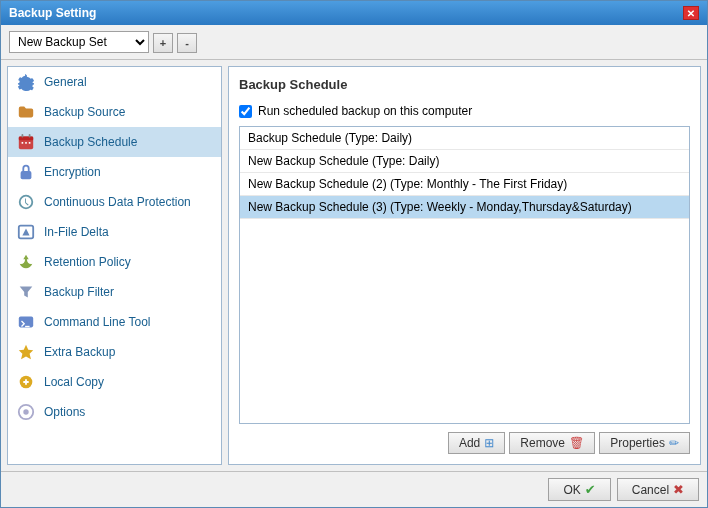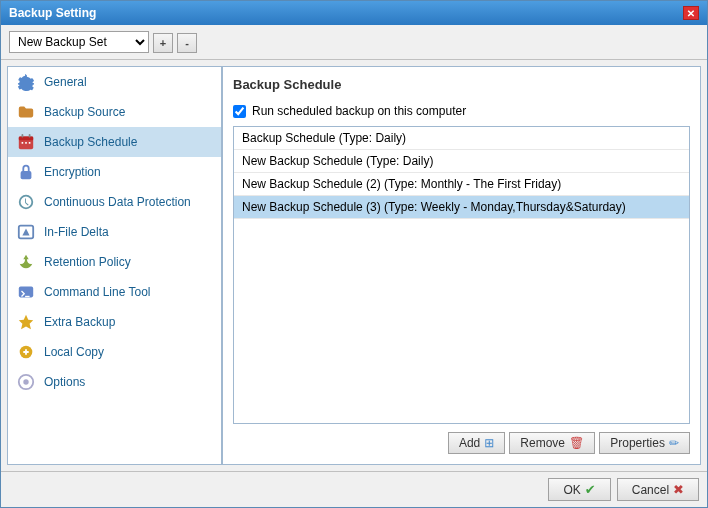--- a/index.html
+++ b/index.html
@@ -78,20 +78,21 @@
       font-size: 11px;
       font-weight: bold;
       color: #444;
     }
 
     .content-area {
       display: flex;
       flex: 1;
       overflow: hidden;
       padding: 6px;
+      gap: 6px;
     }
 
     .sidebar {
       width: 215px;
       border: 1px solid #a0b8d0;
       background: white;
       overflow-y: auto;
       flex-shrink: 0;
     }
 
@@ -308,20 +309,28 @@
 
       <div class="sidebar-item">
         <div class="sidebar-icon icon-retention">
           <svg class="icon-svg" viewBox="0 0 20 20" fill="currentColor">
             <path d="M10 2 L13 7 L11 7 C11 11 14 13 17 12 C16 15 13 17 10 17 C7 17 4 15 3 12 C6 13 9 11 9 7 L7 7 Z" fill="#88aa44"></path>
           </svg>
         </div>
         <span>Retention Policy</span>
       </div>
 
+      <div class="sidebar-item">
+        <div class="sidebar-icon icon-filter">
+          <svg class="icon-svg" viewBox="0 0 20 20" fill="currentColor">
+            <path d="M3 4h14l-5 6v6l-4-2V10z" fill="#8899bb"></path>
+          </svg>
+        </div>
+        <span>Backup Filter</span>
+      </div>
 
       <div class="sidebar-item">
         <div class="sidebar-icon icon-cmdline">
           <svg class="icon-svg" viewBox="0 0 20 20" fill="currentColor">
             <rect x="2" y="4" width="16" height="12" rx="2" fill="#6688cc"></rect>
             <path d="M5 9 L8 12 L5 15" stroke="white" stroke-width="1.5" fill="none"></path>
             <path d="M9 15 H14" stroke="white" stroke-width="1.5"></path>
           </svg>
         </div>
         <span>Command Line Tool</span>

